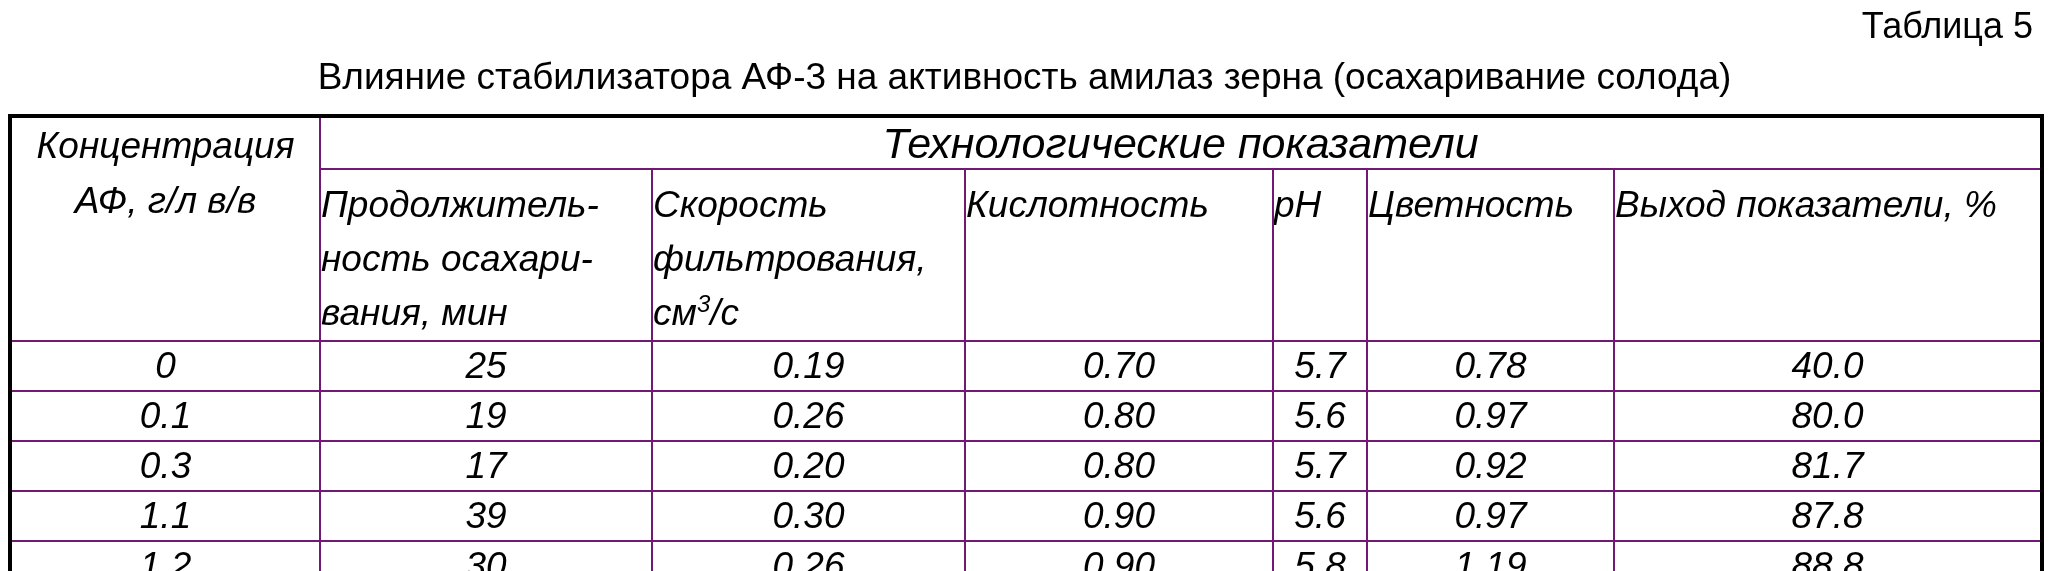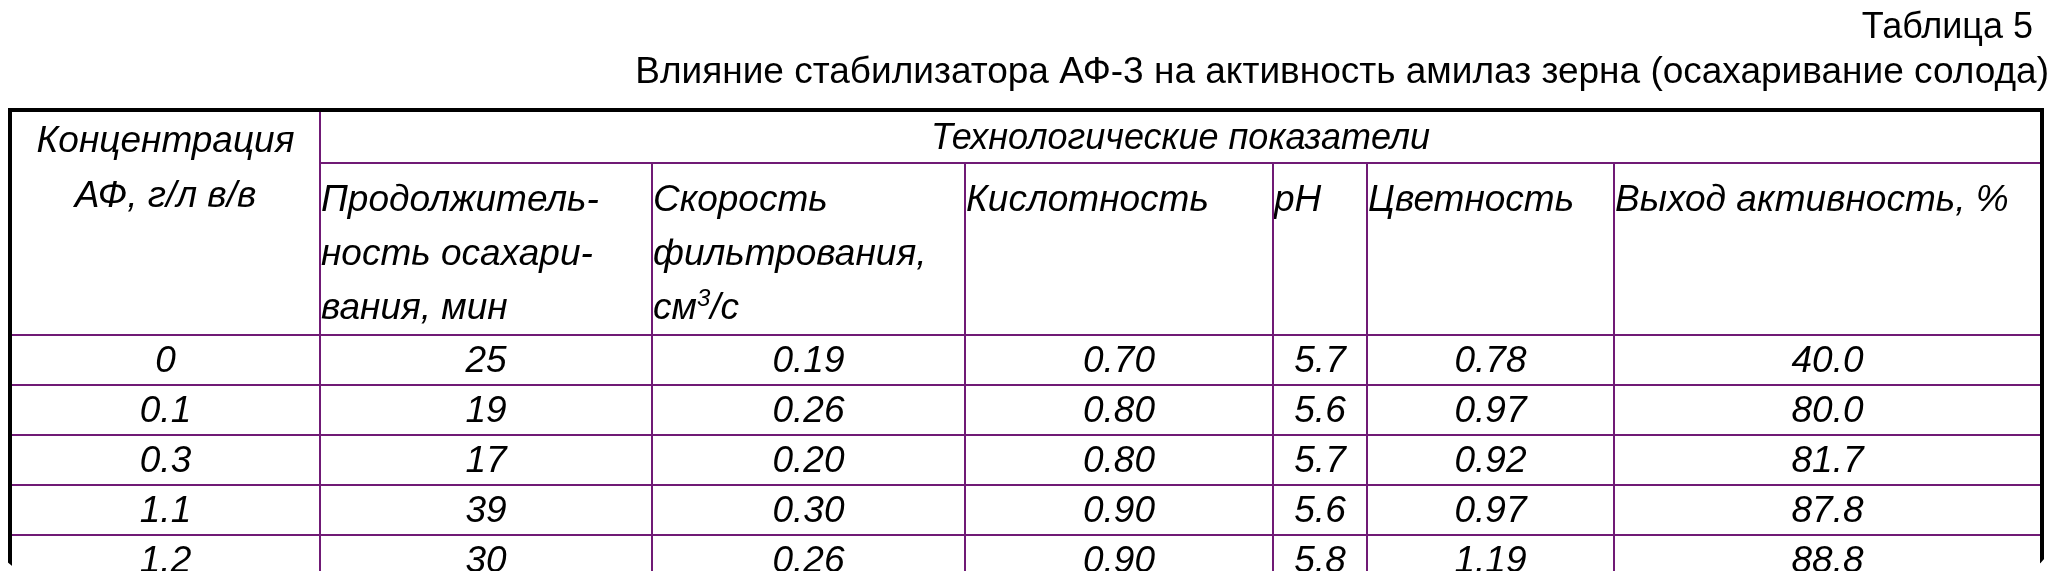--- a/index.html
+++ b/index.html
@@ -8,34 +8,33 @@
     background: #ffffff;
     color: #000000;
     font-family: "Liberation Sans", sans-serif;
   }
   .page {
     position: relative;
     width: 2049px;
     height: 571px;
     background: #ffffff;
     overflow: hidden;
-    border-radius: 28px;
   }
   .table-label {
     font-size: 36px;
     text-align: right;
     padding: 6px 16px 0 0;
     line-height: 40px;
     white-space: nowrap;
   }
   .doc-title {
     font-size: 37px;
-    text-align: right;
+    text-align: center;
     line-height: 42px;
-    margin-top: 4px;
+    margin-top: 10px;
     white-space: nowrap;
   }
   table.data-table {
     border-collapse: collapse;
     table-layout: fixed;
     margin: 16px 0 0 8px;
     width: 2032px;
     border: 4px solid #000000;
     font-size: 37px;
   }
@@ -48,21 +47,21 @@
   td.conc-cell {
     vertical-align: top;
     text-align: center;
     padding-top: 4px;
     line-height: 55px;
   }
   td.group-cell {
     text-align: center;
     vertical-align: middle;
     height: 50px;
-    font-size: 36px;
+    font-size: 43px;
   }
   tr.subhead-row td {
     vertical-align: top;
     text-align: left;
     padding-top: 8px;
     line-height: 54px;
     height: 148px;
   }
   tr.data-row td {
     text-align: center;
@@ -110,21 +109,21 @@
         <div>вания, мин</div>
       </td>
       <td>
         <div>Скорость</div>
         <div>фильтрования,</div>
         <div><span>см</span><sup class="unit-sup">3</sup><span>/с</span></div>
       </td>
       <td>Кислотность</td>
       <td>pH</td>
       <td>Цветность</td>
-      <td>Выход активность, %</td>
+      <td>Выход показатели, %</td>
     </tr>
 
     <tr class="data-row">
       <td>0</td>
       <td>25</td>
       <td>0.19</td>
       <td>0.70</td>
       <td>5.7</td>
       <td>0.78</td>
       <td>40.0</td>

